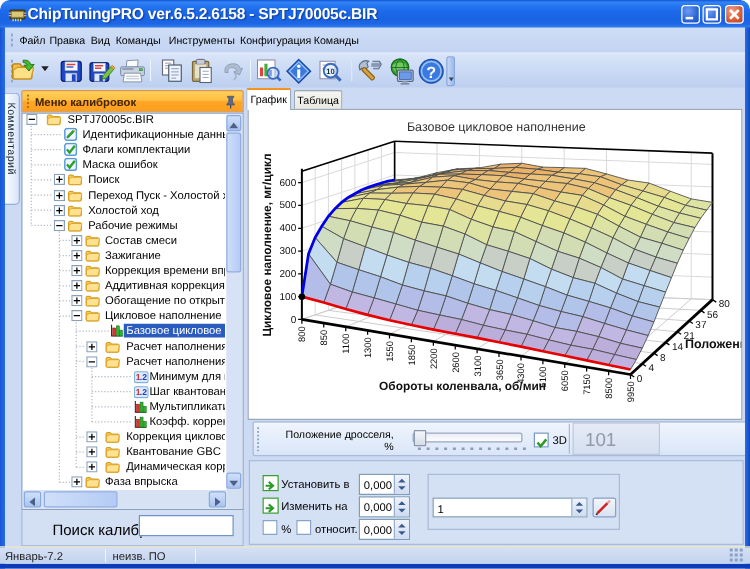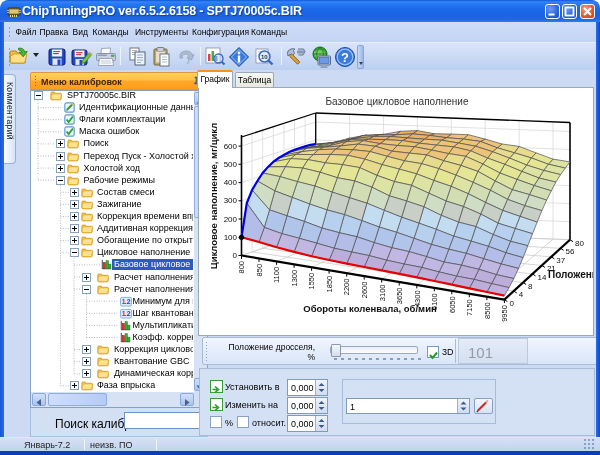--- a/index.html
+++ b/index.html
@@ -20,21 +20,21 @@
 #menubar { position:absolute; left:4px; right:4px; top:22px; height:20px; background:linear-gradient(180deg,#cfdef7,#c3d4f2); z-index:40; font-size:8.5px; color:#000; }
 #menubar .grip { position:absolute; left:4px; top:4px; bottom:4px; width:3px; background-image:radial-gradient(circle,#8aa4cc 35%, transparent 40%); background-size:3px 4px; }
 #menubar span { position:absolute; top:5px; }
 #toolbar { position:absolute; left:4px; right:4px; top:42px; height:28px; background:linear-gradient(180deg,#d8e4f8 0%,#c8d8f4 60%,#bccff0 100%); border-top:1px solid #e6eefb; z-index:40; }
 #toolbar .grip { position:absolute; left:4px; top:4px; bottom:4px; width:3px; background-image:radial-gradient(circle,#8aa4cc 35%, transparent 40%); background-size:3px 4px; }
 .tbtn { position:absolute; top:2px; width:24px; height:24px; }
 .tsep { position:absolute; top:4px; width:1px; height:18px; background:#9fb6d9; border-right:1px solid #eef4fd; }
 #client { position:absolute; left:4px; right:4px; top:70px; bottom:18px; background:#cddaf3; }
 #commtab { position:absolute; left:0px; top:4px; width:12px; height:90px; background:linear-gradient(90deg,#fdfeff,#d6e4f8); border:1px solid #98b0d8; border-left:none; border-radius:0 4px 4px 0; }
 #commtab span { position:absolute; left:0.5px; top:7px; width:10px; font-size:8.5px; color:#123; writing-mode:vertical-rl; letter-spacing:0.4px;}
-#lpanel { position:absolute; left:13px; top:0; width:178px; bottom:0;margin-left:13px; }
+#lpanel { position:absolute; left:13px; top:0; width:178px; bottom:0; }
 #lphead { position:absolute; left:0; top:2px; right:0; height:18px; background:linear-gradient(180deg,#ffd158 0%,#ffbe45 45%,#ffa726 50%,#ff9d1e 100%); border:1px solid #e09540; border-radius:2px 2px 0 0; }
 #lphead .t { position:absolute; left:10px; top:4px; font-size:9px; font-weight:bold; color:#432400; }
 #lphead .grip { position:absolute; left:3px; top:2px; bottom:2px; width:3px; background-image:radial-gradient(circle,#b06a00 40%, transparent 45%); background-size:3px 3px; }
 #treebox { position:absolute; left:0; top:20px; right:0; bottom:29px; background:#fff; border:1px solid #8aa0c0; overflow:hidden; }
 #tree { position:absolute; left:0; top:0px; width:162px; bottom:15px; overflow:hidden; font-size:9px; white-space:nowrap; }
 #vsb { position:absolute; right:0px; top:0px; width:13px; bottom:15px; background:#d7e3f5; }
 #hsb { position:absolute; left:0; bottom:0; height:15px; right:13px; background:#d7e3f5; }
 #sbcorner { position:absolute; right:0; bottom:0; width:13px; height:15px; background:#d3dff3; }
 .sbtn { position:absolute; background:linear-gradient(180deg,#cfe0fa,#aac4f0); border:1px solid #89a9e0; border-radius:2px; }
 .sthumb { position:absolute; background:linear-gradient(90deg,#cfdffa,#b4cbf4); border:1px solid #90ace0; border-radius:2px; }
@@ -58,21 +58,21 @@
 #box101 { position:absolute; left:255px; top:0px; width:70px; height:26px; background:linear-gradient(180deg,#e6ecf6,#d4dff0); border:1px solid #bcc8dc; color:#939aa8; font-size:15px; padding:5px 0 0 9px; }
 #ctrls { position:absolute; left:2px; top:298px; width:396px; height:68px; background:#d4e0f4; border:1px solid #aabbd8; }
 .grp { position:absolute; border:1px solid #aabbd8; }
 .glbl { position:absolute; font-size:9px; color:#000; }
 .gbtn { position:absolute; width:13px; height:13px; background:#fff; border:1px solid #3a9a3a; }
 .spin { position:absolute; width:41px; height:17px; background:#fff; border:1px solid #7f9db9; font-size:9px; }
 .spin .v { position:absolute; left:3px; top:3px; }
 .spin .ud { position:absolute; right:0; top:0; width:12px; height:15px; background:linear-gradient(180deg,#eef3fb,#cfdcf2); border-left:1px solid #9ab0d0; }
 .cbx { position:absolute; width:12px; height:12px; background:#fff; border:1px solid #8aa2c8; }
 #status { position:absolute; left:0; bottom:4px; width:600px; height:14px; background:linear-gradient(180deg,#d5e0f4,#c3d3ee); font-size:9px; color:#222; z-index:55; border-top:1px solid #eee8c8; }
-#status .s1 { position:absolute; left:24px; top:2px;text-align:right; }
+#status .s1 { position:absolute; left:4px; top:2px;text-align:right; }
 #status .s2 { position:absolute; left:90px; top:2px; }
 .sdiv { position:absolute; top:1px; bottom:1px; width:1px; background:#a8b8d8; border-right:1px solid #f0f4fc; }
 #rgrip { position:absolute; right:5px; bottom:1px; width:12px; height:12px;
   background-image:radial-gradient(circle,#8aa0c8 40%, transparent 45%); background-size:4px 4px; }
 </style></head>
 <body>
 <div id="win">
   <div id="title">
     <span class="ico"><svg width="16" height="14">
           <rect x="2" y="4" width="12" height="7" rx="1" fill="#8a7a3a" stroke="#3a3010"></rect>

